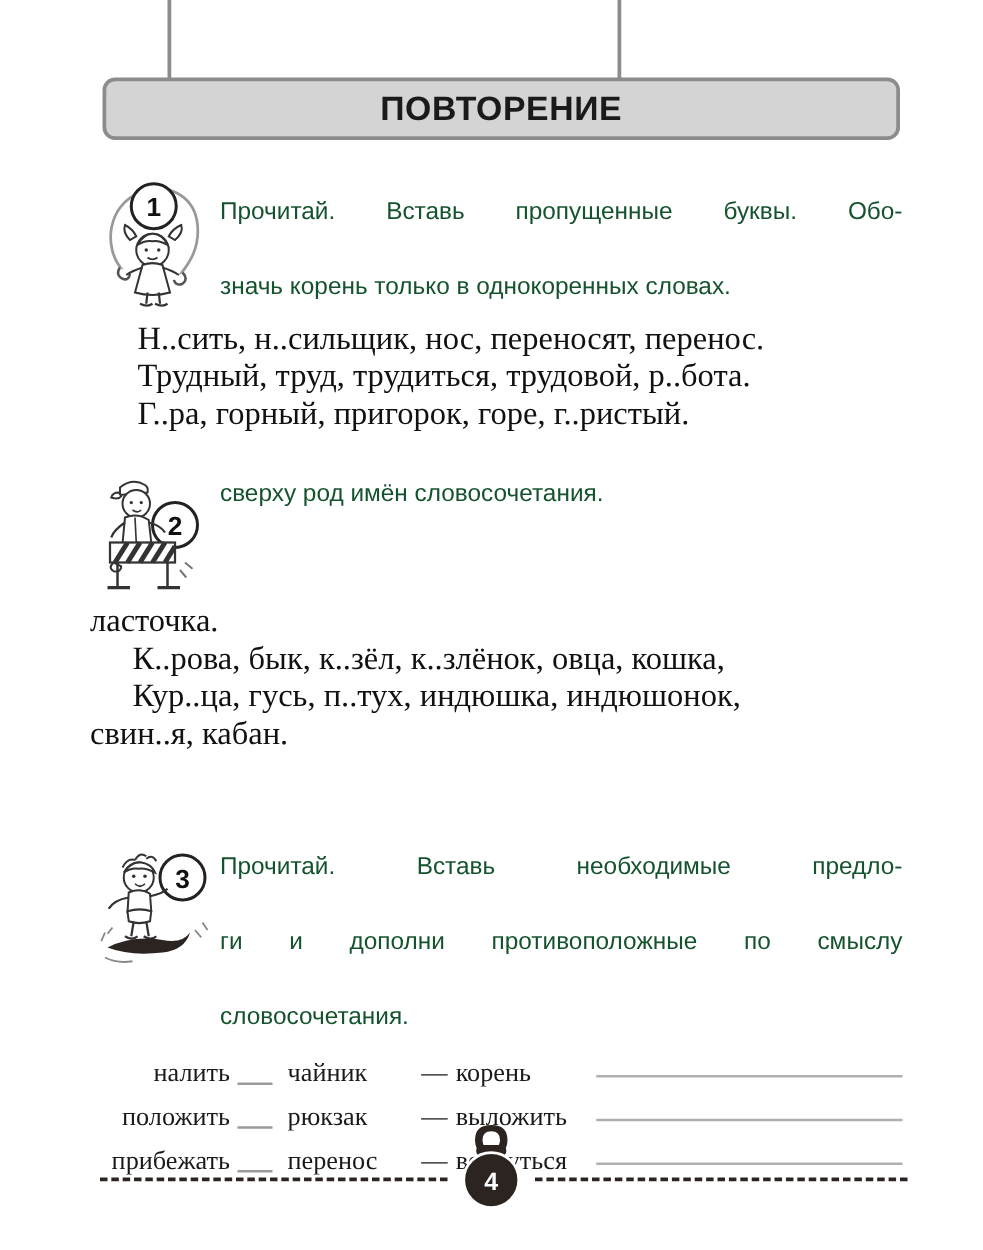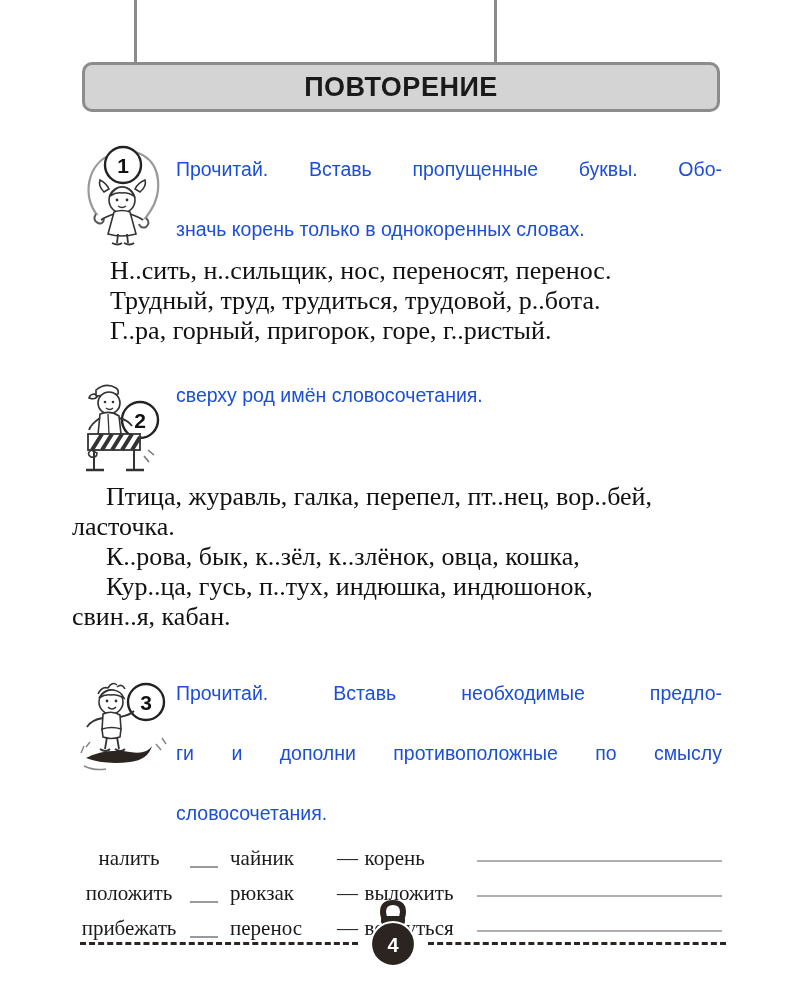--- a/index.html
+++ b/index.html
@@ -81,21 +81,21 @@
   }
   .ex-illustration svg { display: block; }
 
   .ex-prompt {
     margin-left: 104px;
     font-family: "Liberation Sans", sans-serif;
     font-size: 19.5px;
     line-height: 30px;
     text-align: justify;
     text-justify: inter-word;
-    color: #1d4ed8;
+    color: #14532d;
     padding-top: 12px;
   }
   #exercise-2 .ex-prompt { padding-top: 8px; }
   #exercise-3 .ex-prompt { padding-top: 6px; }
   .ex-prompt > span { display: block; }
   .ex-prompt > span.just {
     text-align: justify;
   }
   .ex-prompt > span.just::after {
     content: "";
@@ -127,21 +127,21 @@
     width: 650px;
     border-collapse: collapse;
     font-family: "Liberation Serif", serif;
     font-size: 21px;
   }
   .fill-table td {
     padding: 4px 0 6px 0;
     vertical-align: baseline;
     white-space: nowrap;
   }
-  .fill-table td.c-verb   { text-align: center; padding-left: 2px; }
+  .fill-table td.c-verb   { text-align: right; padding-left: 2px; }
   .fill-table td.c-gap    { width: 40px; text-align: center; }
   .fill-table td.c-noun   { text-align: left; padding-left: 6px; padding-right: 14px;}
   .fill-table td.c-dash   { width: 34px; text-align: center; }
   .fill-table td.c-verb2  { text-align: left; padding-right: 8px; }
   .fill-table td.c-blank  { width: 245px; }
 
   .gap-line {
     display: inline-block;
     width: 28px;
     border-bottom: 2px solid #9a9a9a;
@@ -272,21 +272,20 @@
           <path d="M8 98 l18 0 M48 98 l18 0" stroke="#333" stroke-width="2.6"></path>
 
           <path d="M66 84 l5 6 M70 78 l6 5" stroke="#777" stroke-width="1.6"></path>
         </svg>
       </div>
       <div class="ex-prompt">
         <span>сверху род имён словосочетания.</span>
       </div>
     </div>
     <div class="ex-body">
-      <p class="indent">Птица, журавль, галка, перепел, пт..нец, вор..бей,</p>
       <p class="lastline">ласточка.</p>
       <p class="indent">К..рова, бык, к..зёл, к..злёнок, овца, кошка,</p>
       <p class="indent">Кур..ца, гусь, п..тух, индюшка, индюшонок,</p>
       <p class="lastline">свин..я, кабан.</p>
     </div>
   </div>
 
   <div class="exercise" id="exercise-3">
     <div class="ex-head">
       <div class="ex-illustration">

